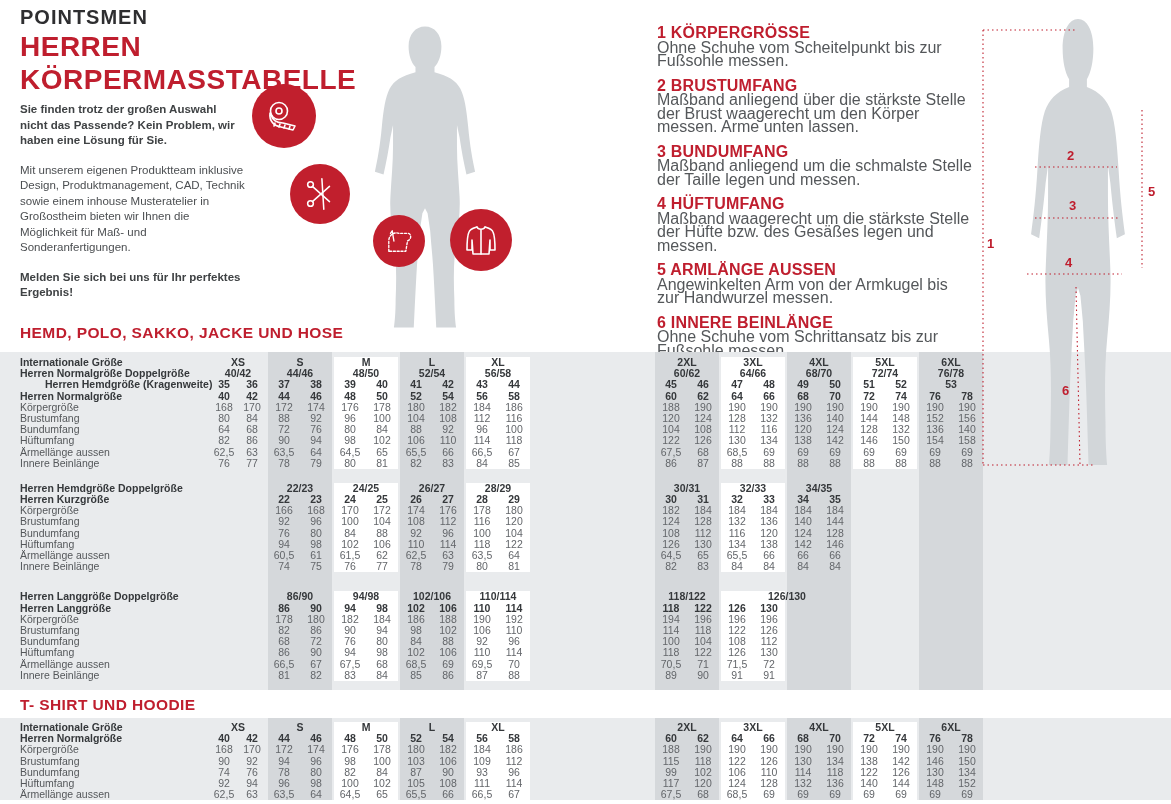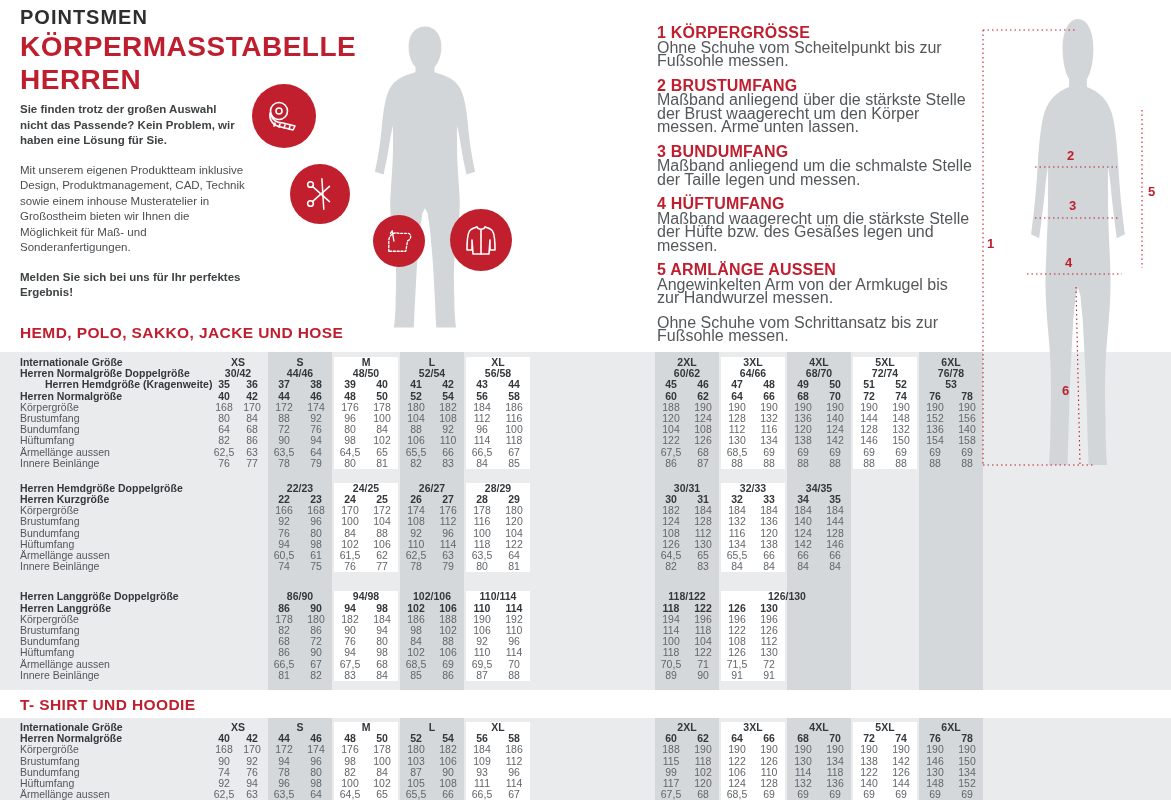--- a/index.html
+++ b/index.html
@@ -56,22 +56,22 @@
         C101,272 103,254 104,240 L107,220 L110,214 L113,220 L116,240 C117,254 119,272 120,292
         C121,310 122,330 123,352 L146,352 C145,346 144,334 144,320 C143,296 143,274 146,254
         C149,234 151,216 150,200 C149,182 147,162 147,142 L147,118 L150,132
         C152,146 155,162 158,175 L168,172 C165,158 162,142 160,120 C158,100 156,86 151,76
         C146,67 137,61 121,57 L121,51 C126,46 129,37 129,27 C129,13 121,4 110,4 Z"></path>
     </defs>
   </svg>
 
   <div class="brand">POINTSMEN</div>
   <div class="title">
+    <div>HERREN</div>
     <div>KÖRPERMASSTABELLE</div>
-    <div>HERREN</div>
   </div>
 
   <div class="intro">
     <p class="b">Sie finden trotz der großen Auswahl nicht das Passende? Kein Problem, wir haben eine Lösung für Sie.</p>
     <p>Mit unserem eigenen Produktteam inklusive Design, Produktmanagement, CAD, Technik sowie einem inhouse Musteratelier in Großostheim bieten wir Ihnen die Möglichkeit für Maß- und Sonderanfertigungen.</p>
     <p class="b">Melden Sie sich bei uns für Ihr perfektes Ergebnis!</p>
   </div>
 
   <div class="midfig">
     <svg class="sil" width="190" height="308" viewBox="0 0 220 356" preserveAspectRatio="none">
@@ -123,20 +123,21 @@
         </div>
         <div class="instr">
           <div class="t">4 HÜFTUMFANG</div>
           <div class="d">Maßband waagerecht um die stärkste Stelle der Hüfte bzw. des Gesäßes legen und messen.</div>
         </div>
         <div class="instr">
           <div class="t">5 ARMLÄNGE AUSSEN</div>
           <div class="d">Angewinkelten Arm von der Armkugel bis zur Handwurzel messen.</div>
         </div>
         <div class="instr">
+          <div class="t">6 INNERE BEINLÄNGE</div>
           <div class="d">Ohne Schuhe vom Schrittansatz bis zur Fußsohle messen.</div>
         </div>
       </div>
     <div class="note">Körpermaße werden in aufrechter Haltung, nur in Unterwäsche bekleidet, abgemessen.</div>
   </div>
 
   <div class="rightfig">
     <svg class="sil" width="178" height="456" viewBox="0 0 220 356" preserveAspectRatio="none">
         <use href="#man-sil"></use>
       </svg>
@@ -175,21 +176,21 @@
           <div class="rlabel b" style="grid-area: 2 / 1;">Herren Normalgröße Doppelgröße</div>
           <div class="rlabel b" style="grid-area: 3 / 1; padding-left: 45px;">Herren Hemdgröße (Kragenweite)</div>
           <div class="rlabel b" style="grid-area: 4 / 1;">Herren Normalgröße</div>
           <div class="rlabel" style="grid-area: 5 / 1;">Körpergröße</div>
           <div class="rlabel" style="grid-area: 6 / 1;">Brustumfang</div>
           <div class="rlabel" style="grid-area: 7 / 1;">Bundumfang</div>
           <div class="rlabel" style="grid-area: 8 / 1;">Hüftumfang</div>
           <div class="rlabel" style="grid-area: 9 / 1;">Ärmellänge aussen</div>
           <div class="rlabel" style="grid-area: 10 / 1;">Innere Beinlänge</div>
           <div class="cell b hdr" style="grid-area: 1 / 2;">XS</div>
-          <div class="cell b hdr" style="grid-area: 2 / 2;">30/42</div>
+          <div class="cell b hdr" style="grid-area: 2 / 2;">40/42</div>
           <div class="cell b" style="grid-area: 3 / 2;">
             <span>35</span>
             <span>36</span>
           </div>
           <div class="cell b" style="grid-area: 4 / 2;">
             <span>40</span>
             <span>42</span>
           </div>
           <div class="cell" style="grid-area: 5 / 2;">
             <span>168</span>

